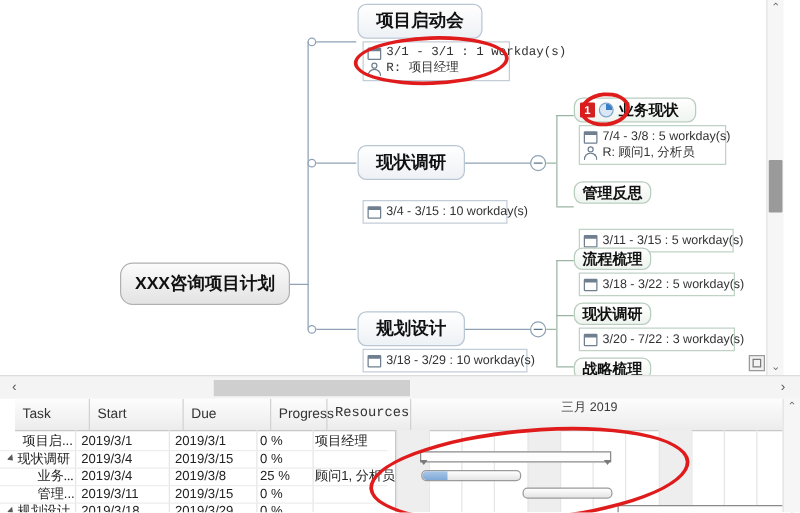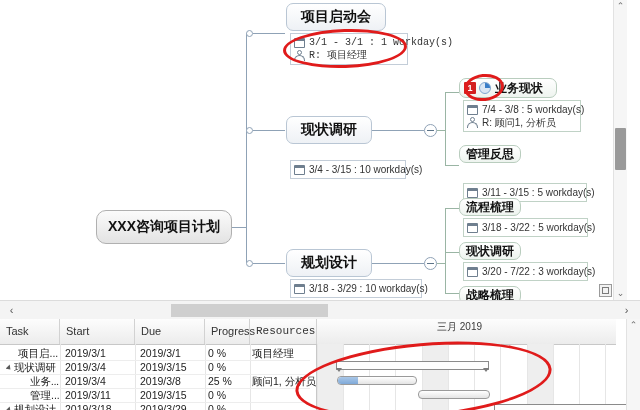--- a/index.html
+++ b/index.html
@@ -72,21 +72,21 @@
 
   
   .hscroll{position:absolute;left:0;top:300px;width:640px;height:19px;background:#f4f4f4;border-top:1px solid #dcdcdc;border-bottom:1px solid #dcdcdc;}
   .hscroll .harr{position:absolute;top:0;width:15px;height:19px;line-height:19px;text-align:center;font-size:11px;color:#555;}
   .hscroll .harr.l{left:4px;}
   .hscroll .harr.r{right:6px;}
   .hscroll .hthumb{position:absolute;left:171px;top:3px;width:157px;height:13px;background:#cfcfcf;}
 
   
   .gantt{position:absolute;left:0;top:319px;width:640px;height:91px;background:#fff;overflow:hidden;}
-  .g-head{position:absolute;left:0;top:0;width:616px;height:25px;background:linear-gradient(#fdfdfd,#ececec);border-bottom:1px solid #c8c8c8;}
+  .g-head{position:absolute;left:12px;top:0;width:616px;height:25px;background:linear-gradient(#fdfdfd,#ececec);border-bottom:1px solid #c8c8c8;}
   .g-head .hc{position:absolute;top:0;height:25px;line-height:25px;padding-left:6px;
     border-right:1px solid #d2d2d2;box-sizing:border-box;color:#333;font-size:11px;}
   .grid-col{position:absolute;top:25px;width:1px;height:66px;background:#e6e6e6;}
   .g-row{position:absolute;left:0;width:310px;height:13px;line-height:13px;font-size:10.5px;color:#222;}
   .g-row .c{position:absolute;top:0;height:13px;overflow:hidden;white-space:nowrap;}
   .g-row .c.task{left:6px;width:80px;}
   .g-row .c.start{left:65px;width:70px;}
   .g-row .c.due{left:140px;width:70px;}
   .g-row .c.prog{left:208px;width:45px;}
   .g-row .c.res{left:252px;width:66px;}

